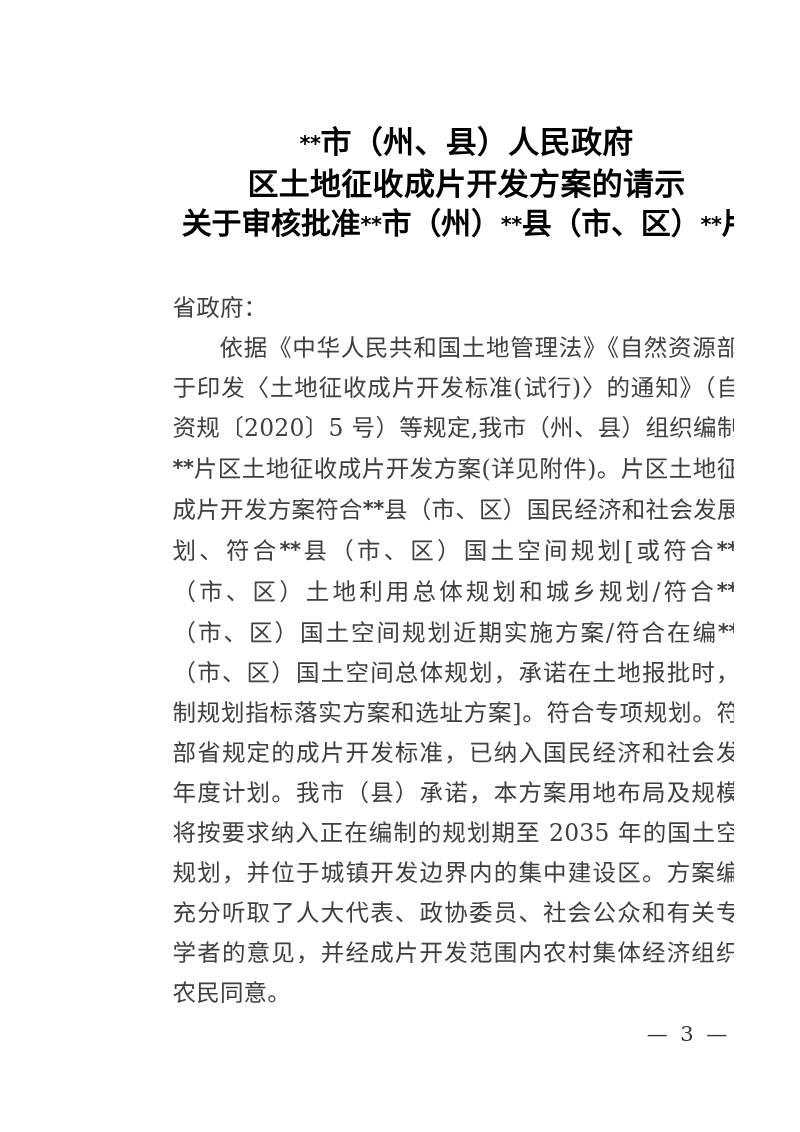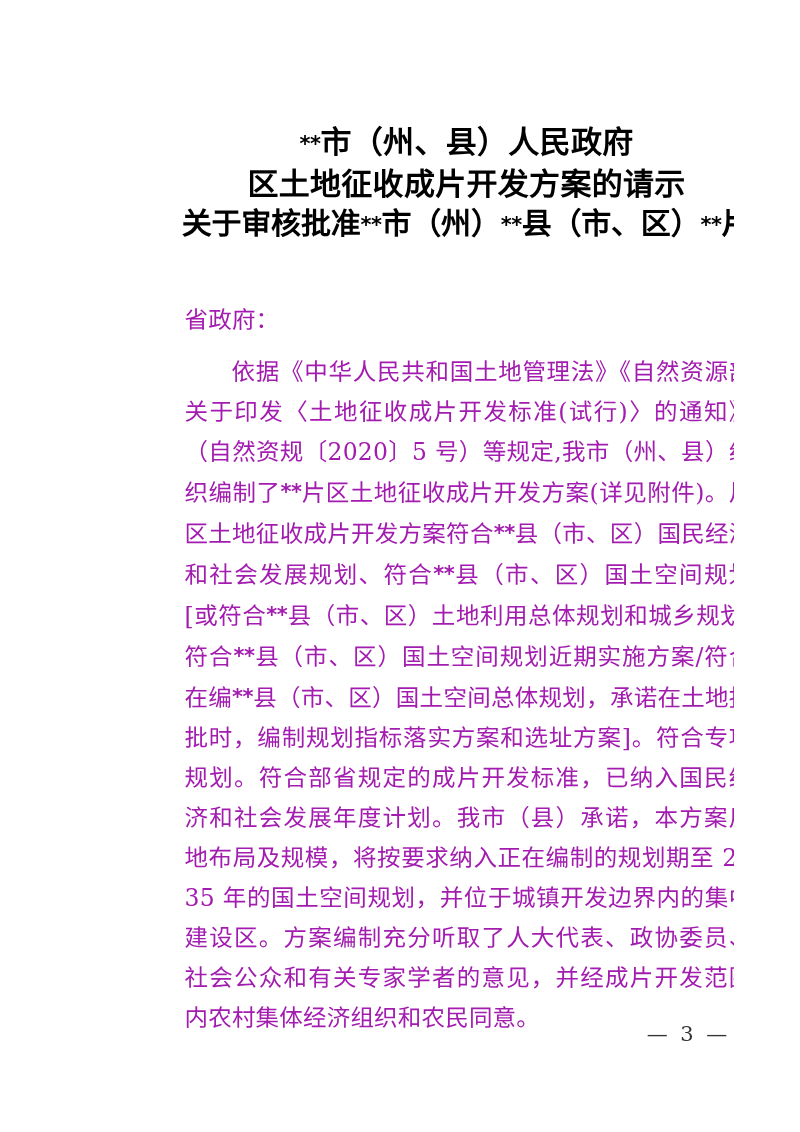--- a/index.html
+++ b/index.html
@@ -48,22 +48,22 @@
   #doc-body {
     position: absolute;
     left: 106px;
     top: 288px;
     width: 592px;
   }
   .para {
     font-family: "DejaVu Serif", "Liberation Serif", serif;
     font-size: 23.5px;
     line-height: 40px;
-    color: #a21caf;
-    margin: 12px;
+    color: #404040;
+    margin: 0;
     text-align: justify;
     text-justify: inter-character;
     letter-spacing: 0.2px;
     -webkit-hyphens: none;
     hyphens: none;
     word-break: break-all;
   }
   .para.indent {
     text-indent: 2em;
   }

